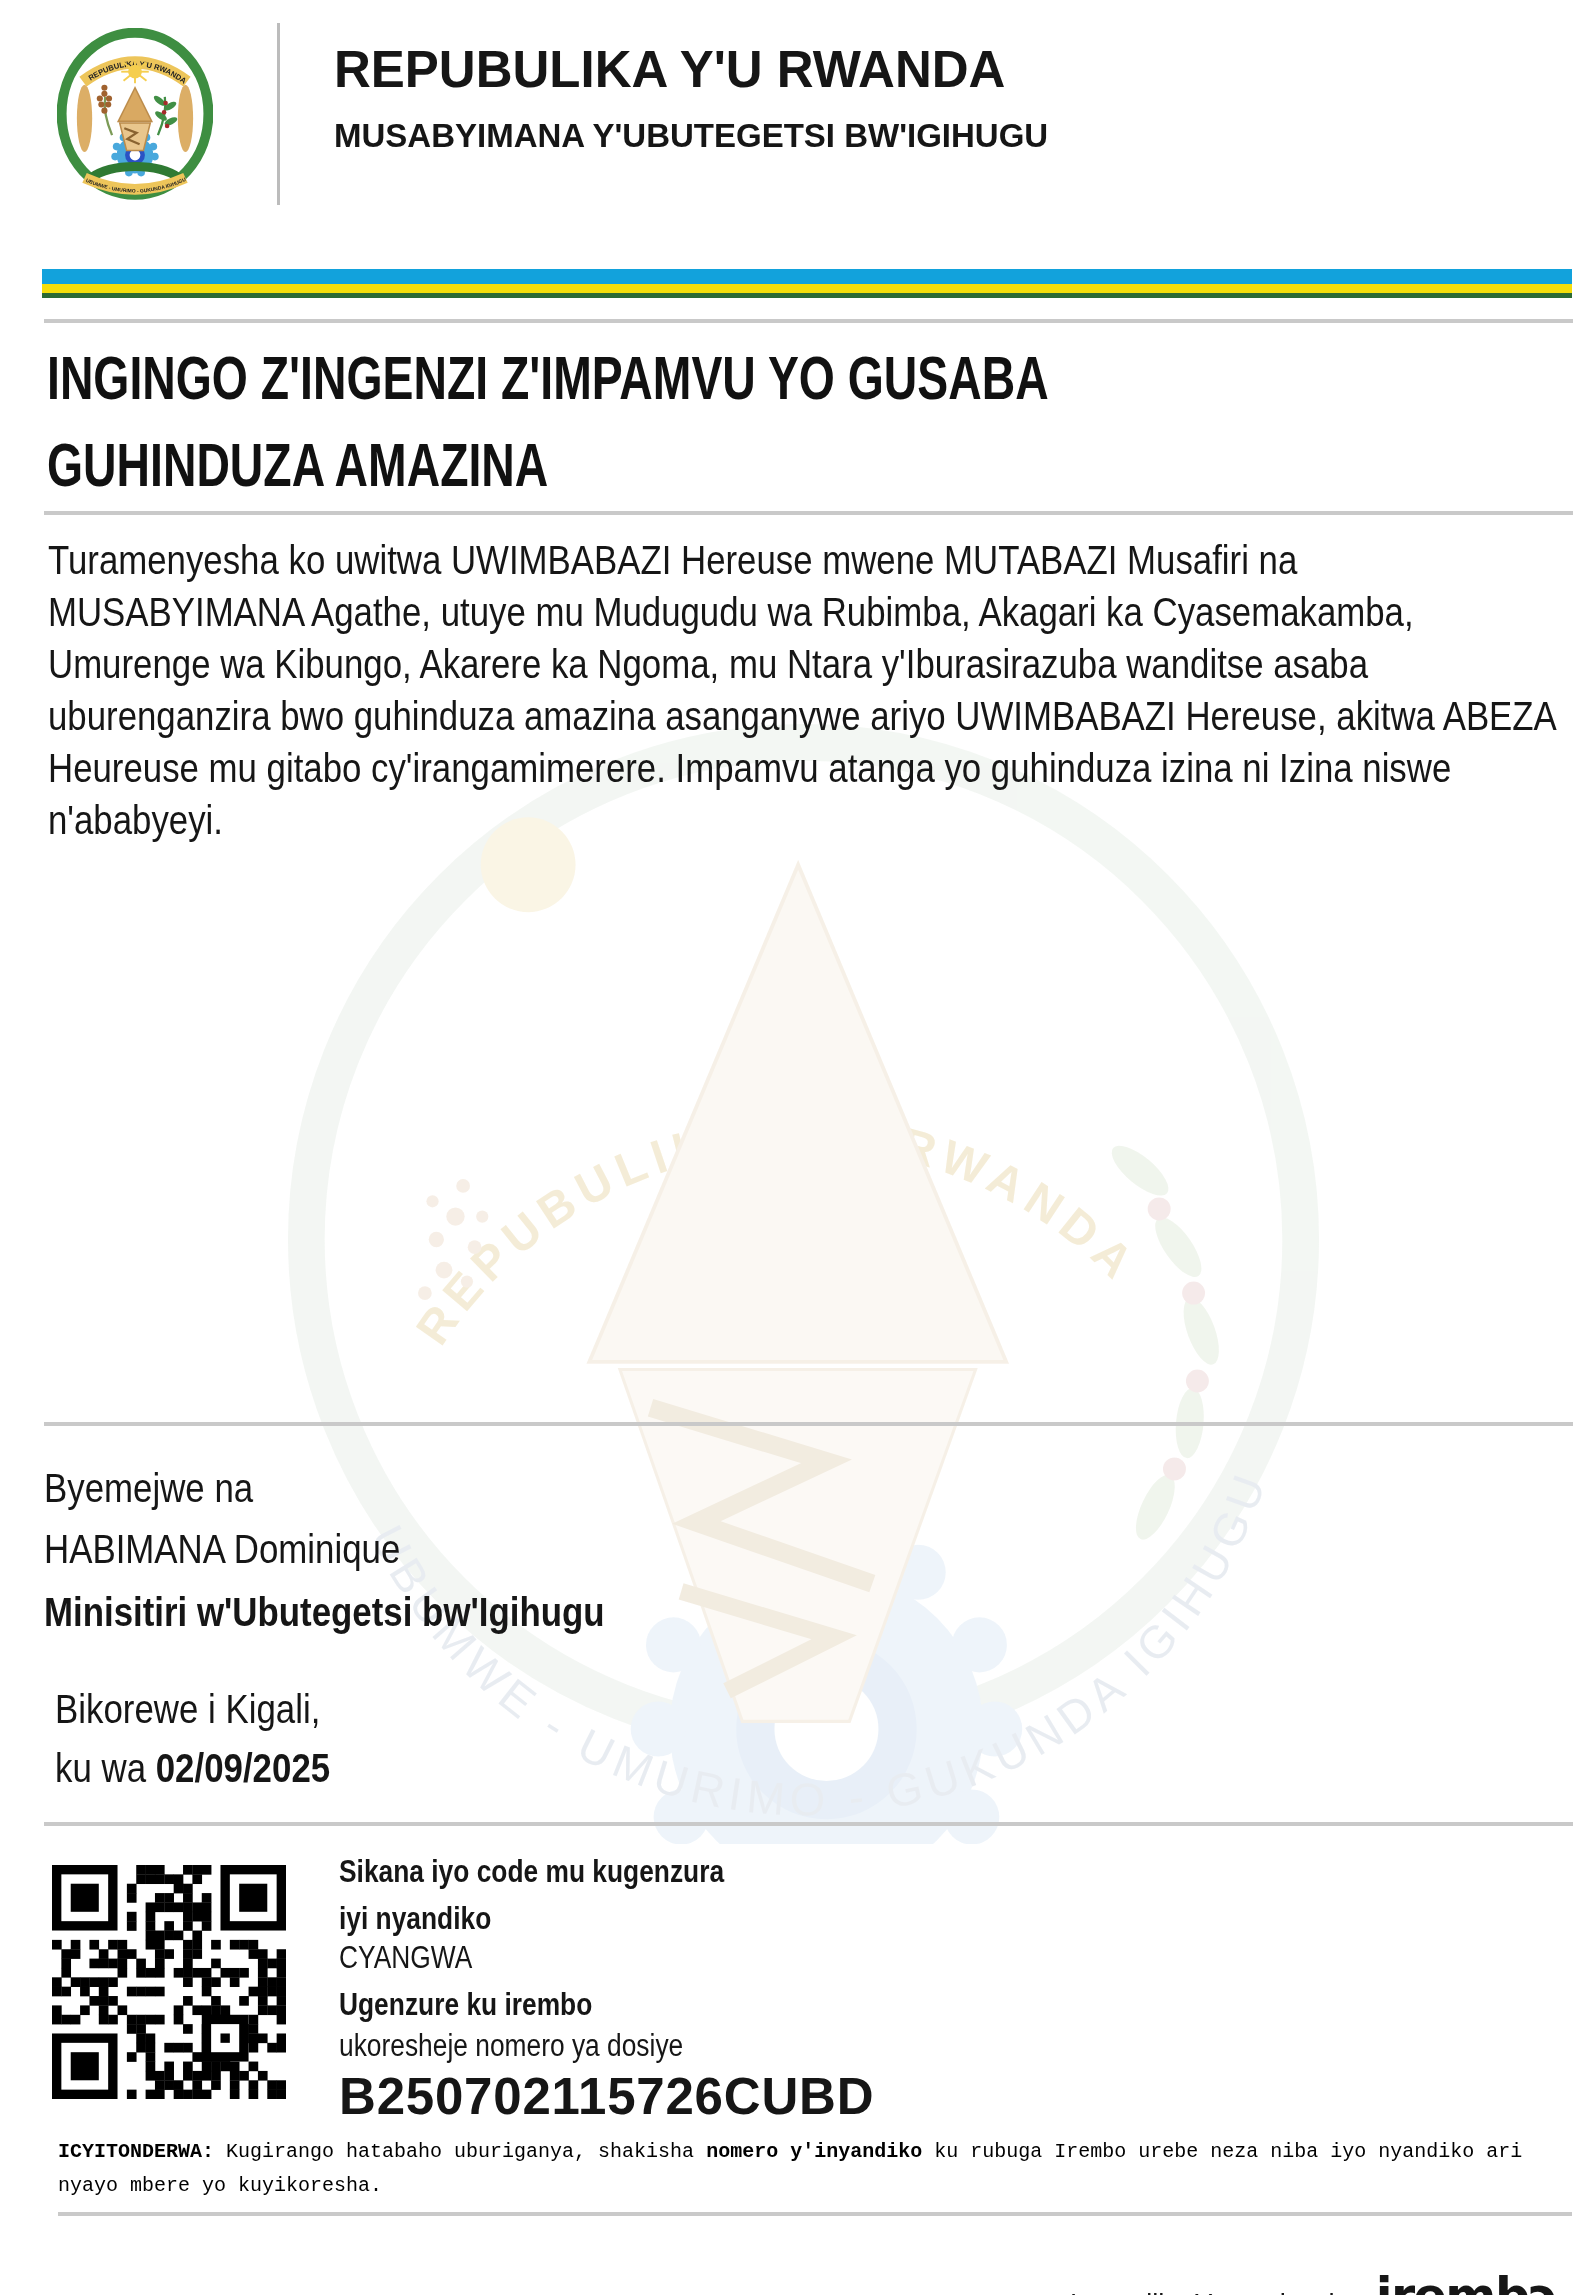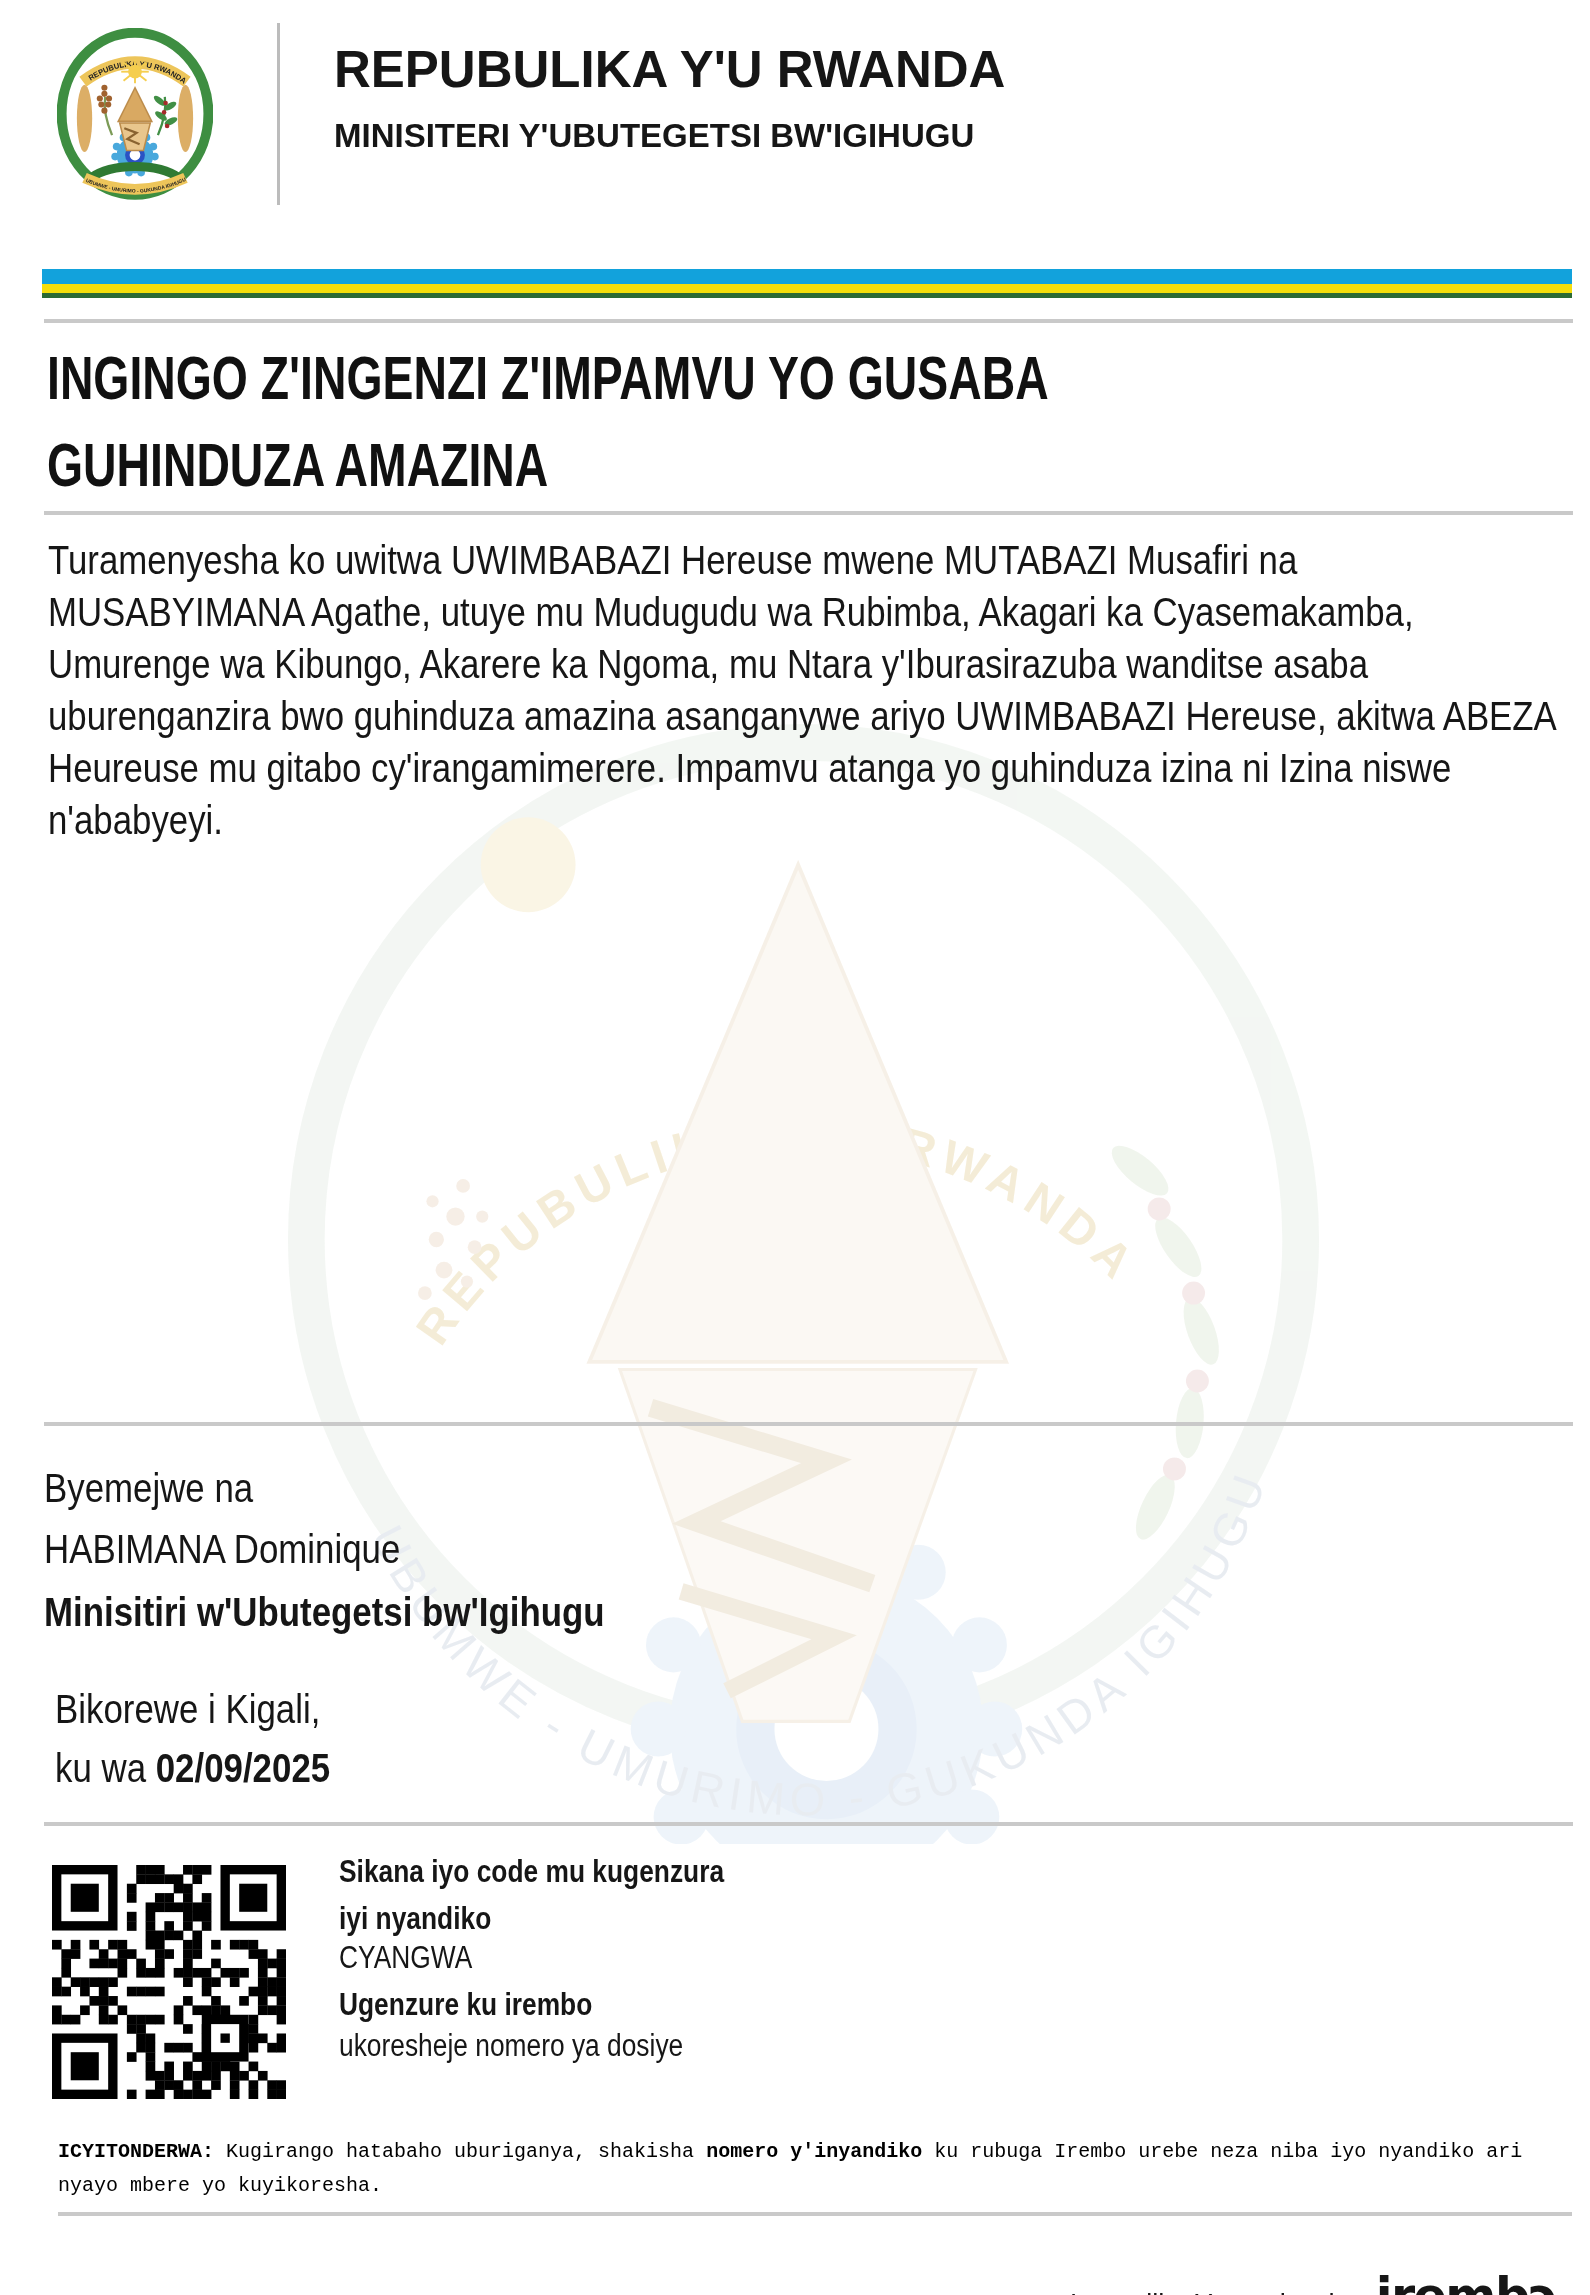--- a/index.html
+++ b/index.html
@@ -174,21 +174,21 @@
 
     <path d="M 44,196 C 72,176 132,176 160,196" fill="none" stroke="#2f7a33" stroke-width="12"></path>
     <path d="M 36,196 Q 102,226 168,196" fill="none" stroke="#edc55a" stroke-width="14"></path>
     <text font-size="6.5" font-weight="bold" fill="#222222">
       <textPath href="#embBot" startOffset="4%">UBUMWE - UMURIMO - GUKUNDA IGIHUGU</textPath>
     </text>
   </svg>
 
   <div class="abs vrule"></div>
   <div class="abs line hdr-republic">REPUBULIKA Y'U RWANDA</div>
-  <div class="abs line hdr-ministry">MINISITERI Y'UBUTEGETSI BW'IGIHUGU</div>
+  <div class="abs line hdr-ministry">MUSABYIMANA Y'UBUTEGETSI BW'IGIHUGU</div>
 
   <div class="abs flag">
     <div class="s1" style="background: rgb(18, 162, 220);"></div>
     <div class="s2" style="background: rgb(245, 222, 11);"></div>
     <div class="s3" style="background: rgb(44, 107, 52);"></div>
   </div>
 
   <div class="divider" style="left:44px;top:319px;width:1529px;"></div>
 
   <div class="abs doc-title">INGINGO Z'INGENZI Z'IMPAMVU YO GUSABA GUHINDUZA AMAZINA</div>
@@ -449,20 +449,21 @@
       <rect x="195.84" y="195.84" width="61.2" height="61.2" fill="#000"></rect>
       <rect x="208.08" y="208.08" width="36.72" height="36.72" fill="#fff"></rect>
       <rect x="220.32" y="220.32" width="12.24" height="12.24" fill="#000"></rect>
     </svg>
 
   <div class="abs line ver b cond85" style="left:339px;top:1856px;">Sikana iyo code mu kugenzura</div>
   <div class="abs line ver b cond85" style="left:339px;top:1903px;">iyi nyandiko</div>
   <div class="abs line ver cond85" style="left:339px;top:1942px;">CYANGWA</div>
   <div class="abs line ver b cond85" style="left:339px;top:1989px;">Ugenzure ku irembo</div>
   <div class="abs line ver cond85" style="left:339px;top:2030px;">ukoresheje nomero ya dosiye</div>
+  <div class="abs line dossier">B250702115726CUBD</div>
 
   <div class="abs note"><span class="b">ICYITONDERWA:</span><span> Kugirango hatabaho uburiganya, shakisha </span><span class="b">nomero y'inyandiko</span><span> ku rubuga Irembo urebe neza niba iyo nyandiko ari nyayo mbere yo kuyikoresha.</span></div>
 
   <div class="divider" style="left:58px;top:2212px;width:1514px;"></div>
 
   <div class="abs footer">
     <span class="footer-label">Inyandiko Yatangiwe ku</span>
     <span class="brand">irembɔ</span>
   </div>
 

